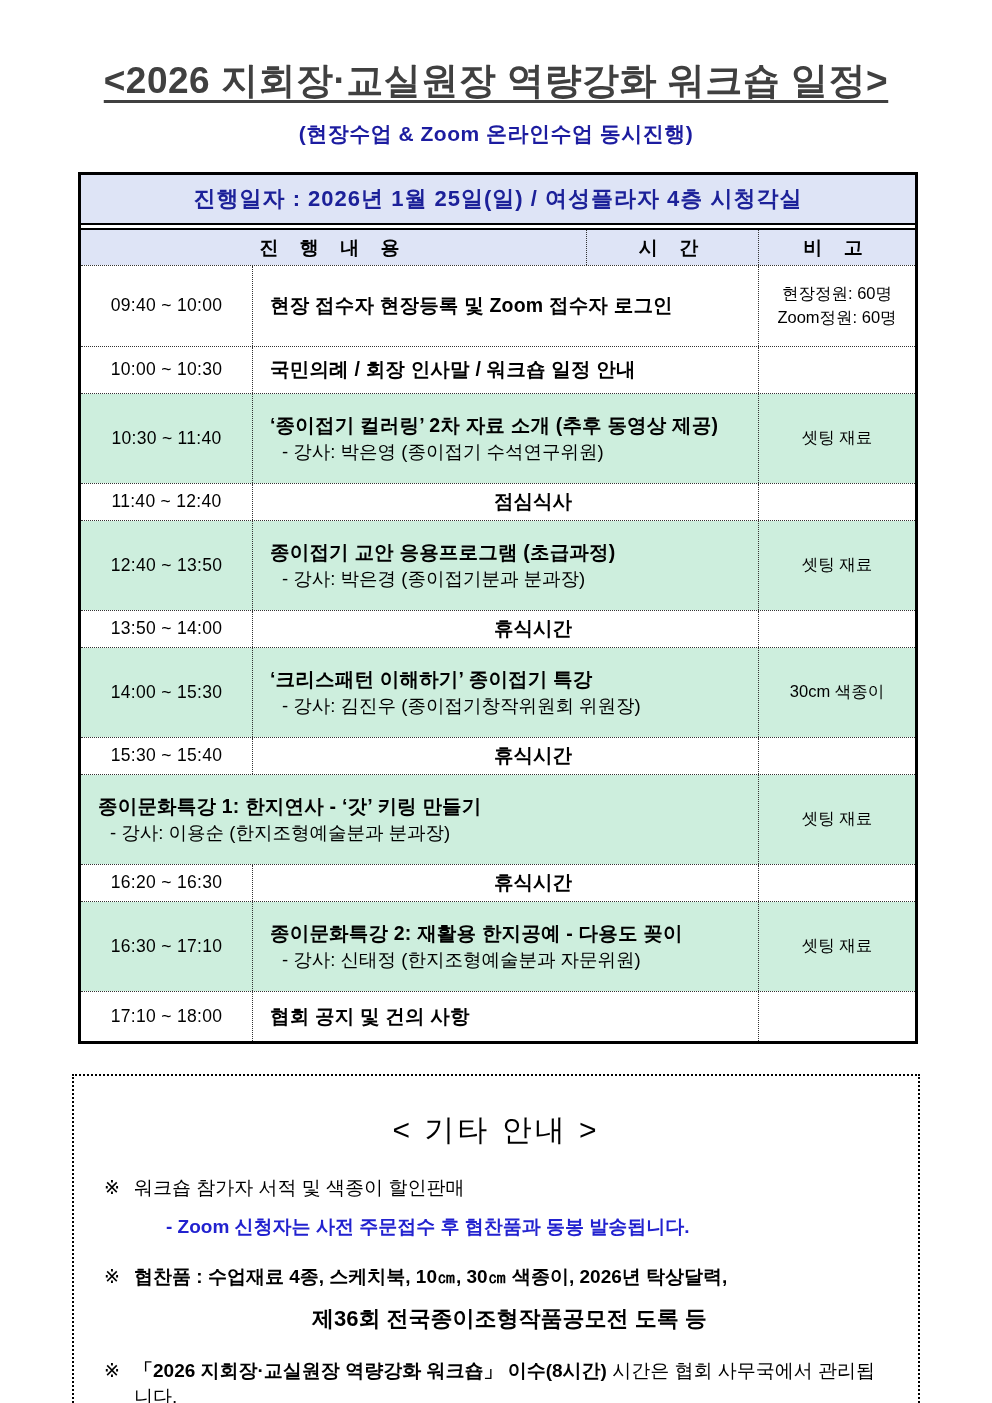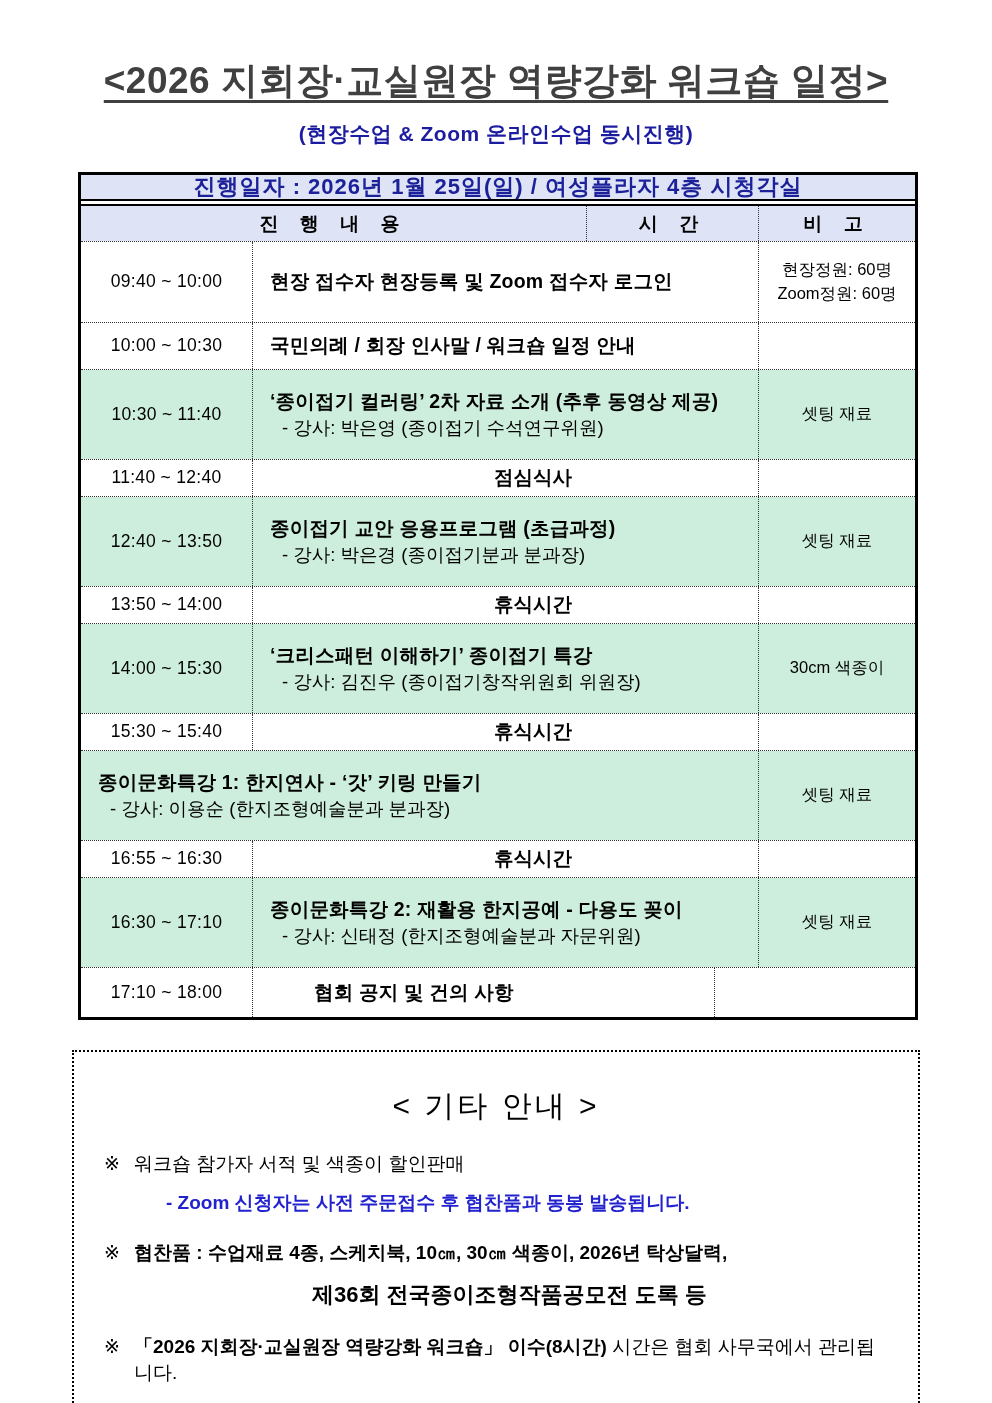--- a/index.html
+++ b/index.html
@@ -21,29 +21,29 @@
     text-align: center; font-size: 21px; font-weight: bold;
     color: #1c1ca0; margin-top: 14px; letter-spacing: 0.5px;
   }
 
   
   .sched {
     margin: 24px 76px 0 78px; width: 840px;
     border: 3px solid #000; background: #fff;
   }
   .date-bar {
-    height: 26px; background: #dee4f6; color: #1c2199;
+    height: 50px; background: #dee4f6; color: #1c2199;
     display: flex; align-items: center; justify-content: center;
     font-size: 22px; font-weight: bold; letter-spacing: 1px;
     border-bottom: 2px solid #000;
   }
   .date-spacer { height: 5px; background: #fff; border-bottom: 2px solid #000; }
 
   .trow { display: flex; border-bottom: 1px dotted #333; }
-  .trow:last-child { border-bottom: none; gap: 44px; }
+  .trow:last-child { border-bottom: none; }
   .tcell { display: flex; flex-direction: column; justify-content: center; }
   .cell-time {
     width: 172px; align-items: center; text-align: center;
     font-size: 17.5px; letter-spacing: 0.3px;
     border-right: 1px dotted #333; flex-shrink: 0;
   }
   .cell-content { flex: 1 1 auto; border-right: 1px dotted #333; padding-left: 17px; }
   .cell-note {
     width: 156px; align-items: center; text-align: left;
     font-size: 16.5px; flex-shrink: 0; padding: 16px 3px;
@@ -172,21 +172,21 @@
 
     <div class="trow h-big row-green">
       <div class="tcell cell-content">
         <div class="ctitle">종이문화특강 1: 한지연사 - ‘갓’ 키링 만들기</div>
         <div class="clect">- 강사: 이용순 (한지조형예술분과 분과장)</div>
       </div>
       <div class="tcell cell-note">셋팅 재료</div>
     </div>
 
     <div class="trow h-brk">
-      <div class="tcell cell-time">16:55 ~ 16:30</div>
+      <div class="tcell cell-time">16:20 ~ 16:30</div>
       <div class="tcell cell-content">
         <div class="cbreak">휴식시간</div>
       </div>
       <div class="tcell cell-note"></div>
     </div>
 
     <div class="trow h-big row-green">
       <div class="tcell cell-time">16:30 ~ 17:10</div>
       <div class="tcell cell-content">
         <div class="ctitle">종이문화특강 2: 재활용 한지공예 - 다용도 꽂이</div>

